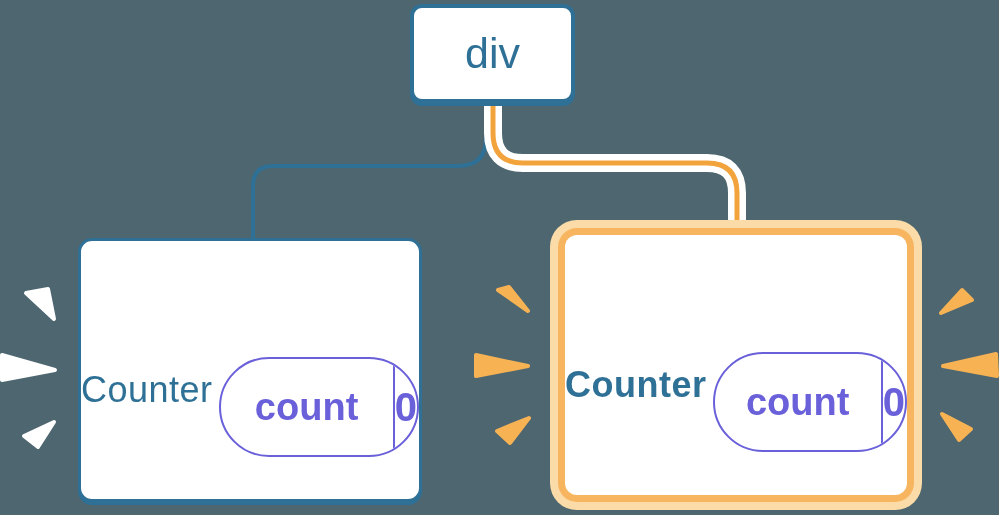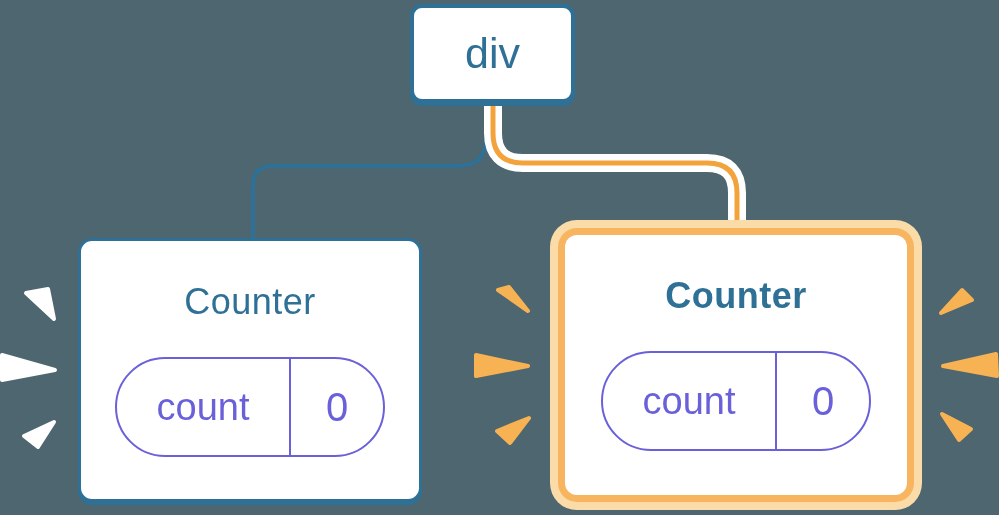--- a/index.html
+++ b/index.html
@@ -25,42 +25,43 @@
     width: 165px; height: 99px;
     background: var(--card-bg);
     border: 4px solid var(--blue); border-radius: 12px;
     box-shadow: 0 3px 0 var(--blue);
     display: flex; align-items: center; justify-content: center;
     color: var(--blue); font-size: 43px;
   }
   .card {
     position: absolute; z-index: 2;
     background: var(--card-bg);
-    display: flex; flex-direction: column; align-items: center;
+    display: flex; flex-direction: row; align-items: center;
     padding-top: 40px;
+    gap: 6px;
   }
   .card-left {
     left: 78px; top: 238px; width: 344px; height: 264px;
     border: 3px solid var(--blue); border-radius: 14px;
     box-shadow: 0 3px 0 var(--blue);
   }
   .card-right {
     left: 565px; top: 235px; width: 342px; height: 260px;
     border-radius: 12px;
     box-shadow: 0 0 0 7px var(--orange-border), 0 0 0 15px var(--orange-glow);
   }
   .card-title {
     color: var(--blue); font-size: 36px; font-weight: 500;
     line-height: 42px; letter-spacing: 0.5px;
   }
   .card-right .card-title { font-weight: 700; }
   .pill {
     margin-top: 34px; width: 270px; height: 100px;
     border: 2px solid var(--purple); border-radius: 50px;
-    display: flex; overflow: hidden;
+    display: flex; overflow: hidden; font-weight: bold;
   }
   .pill-key {
     width: 172px; display: flex; align-items: center; justify-content: center;
     color: var(--purple); font-size: 38px;
   }
   .pill-value {
     flex: 1; border-left: 2px solid var(--purple);
     display: flex; align-items: center; justify-content: center;
     color: var(--purple); font-size: 40px;
   }

